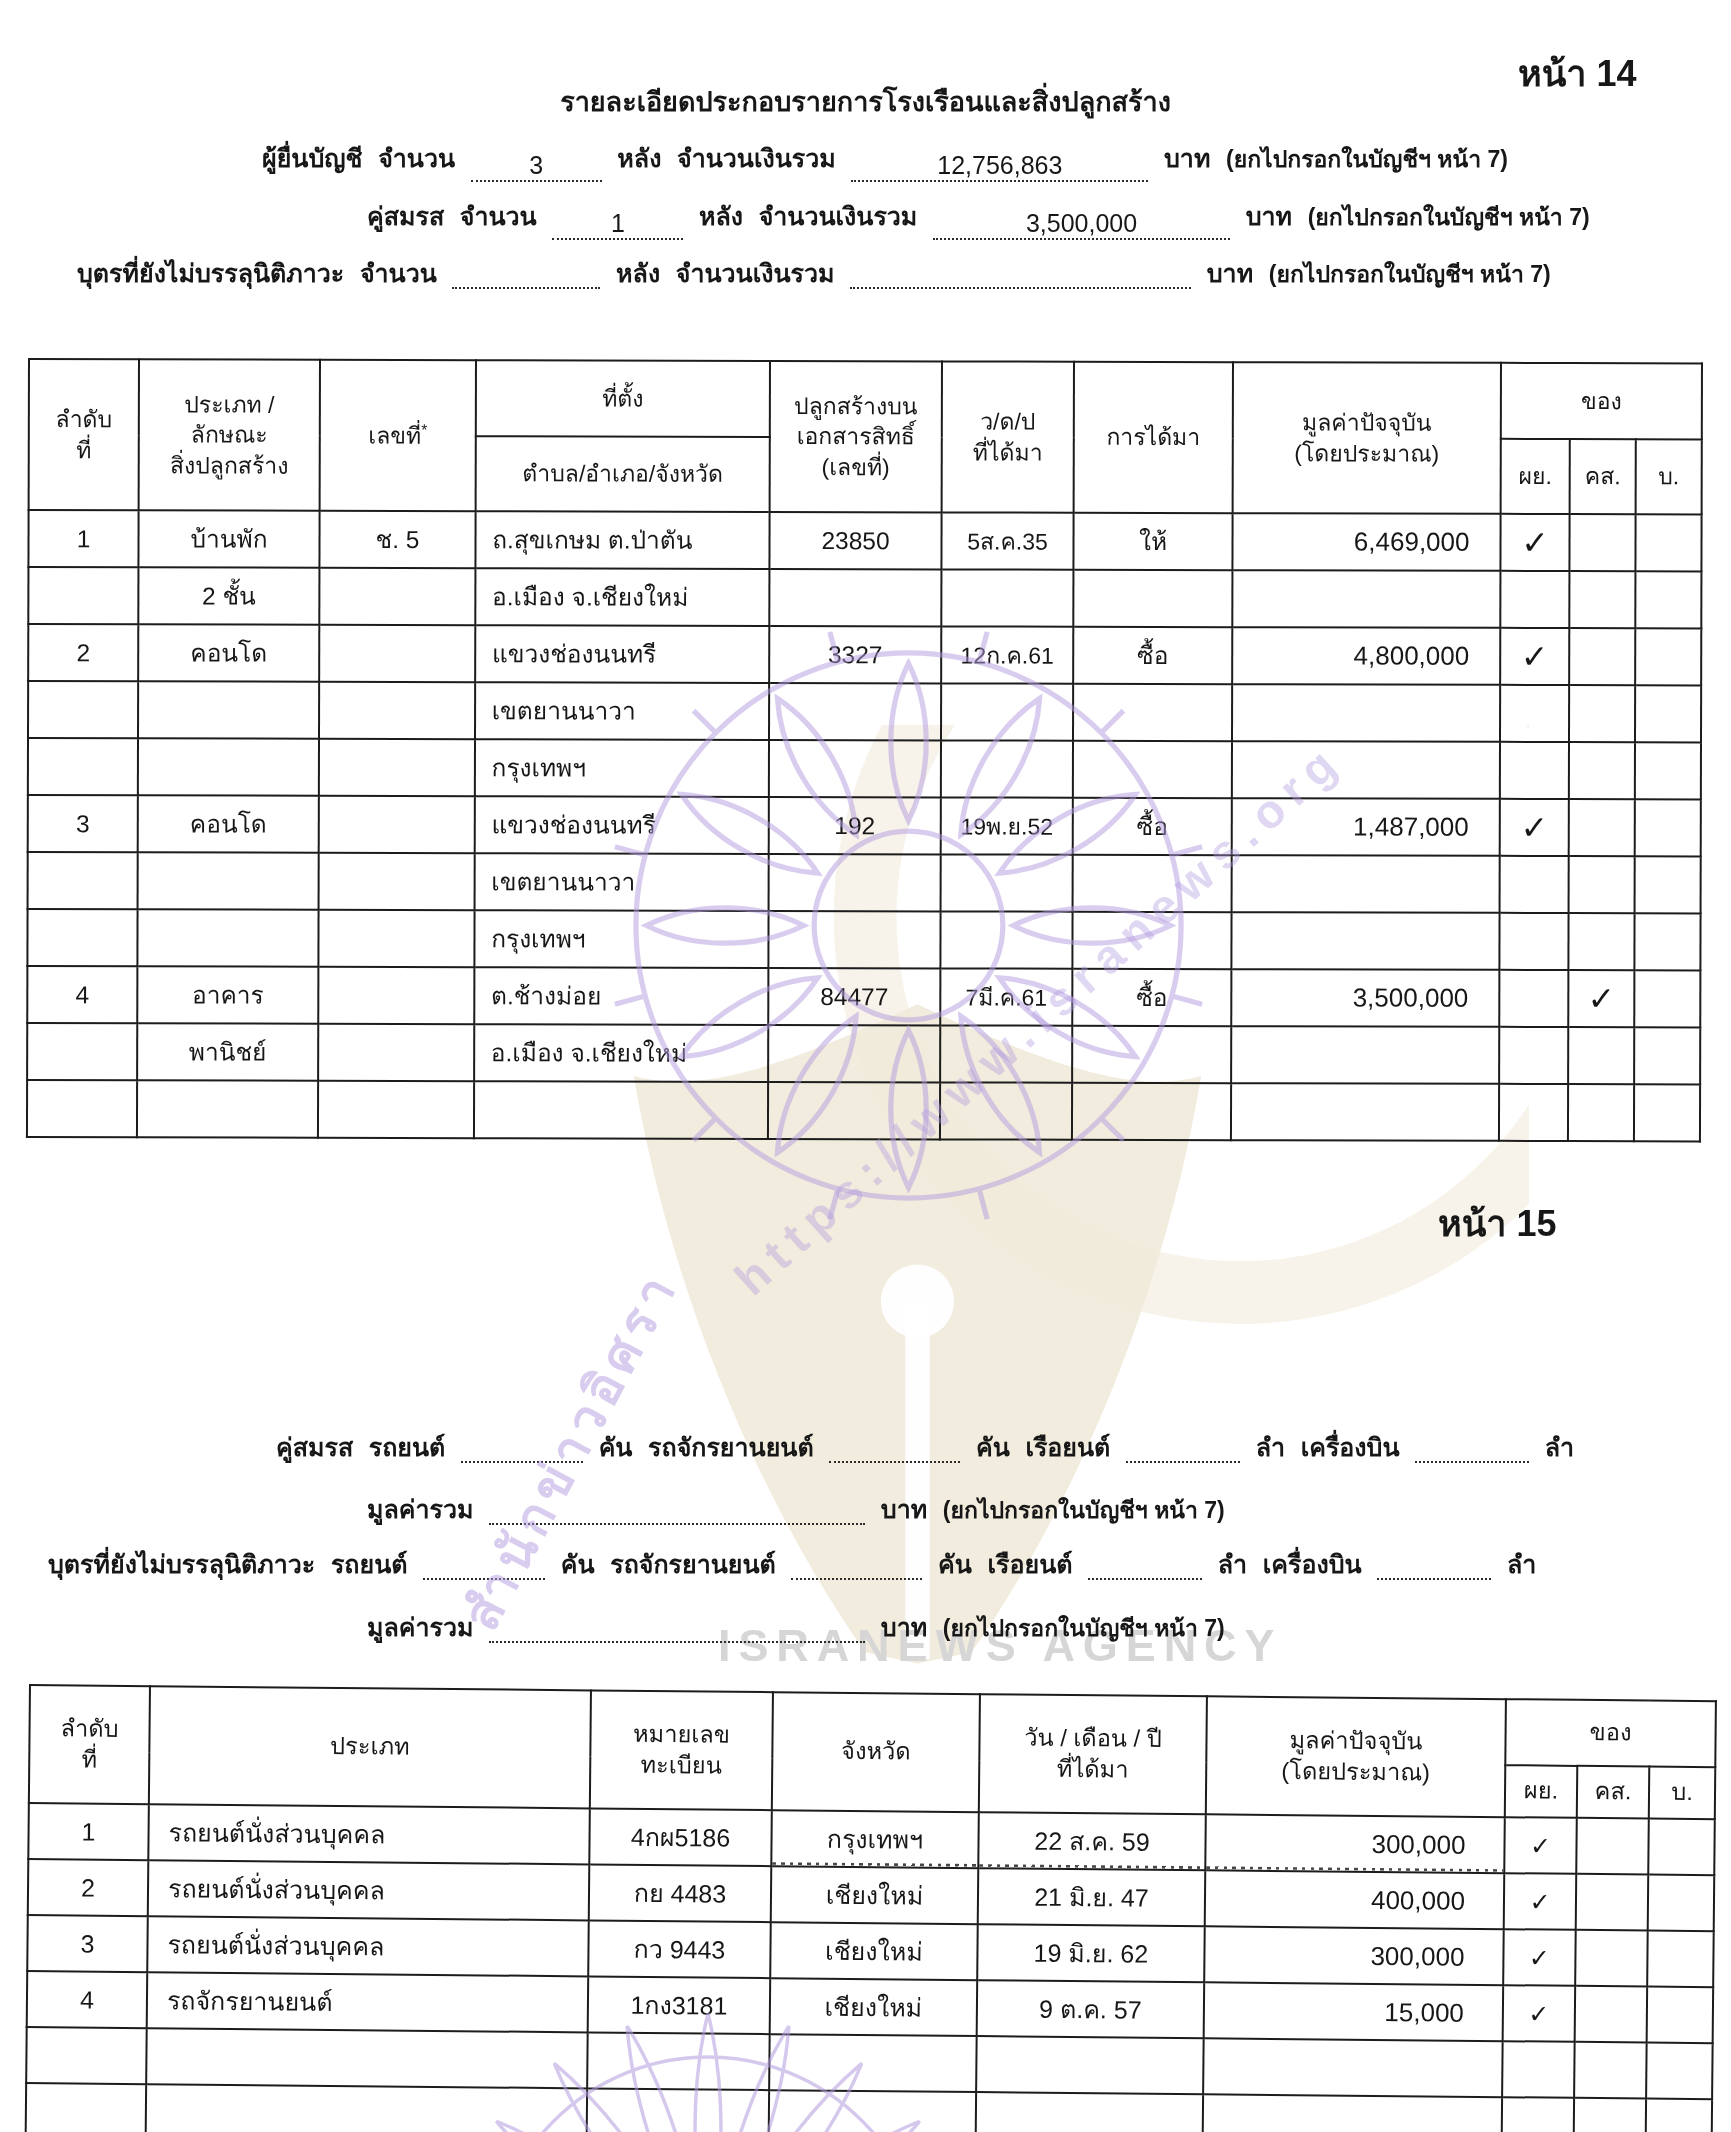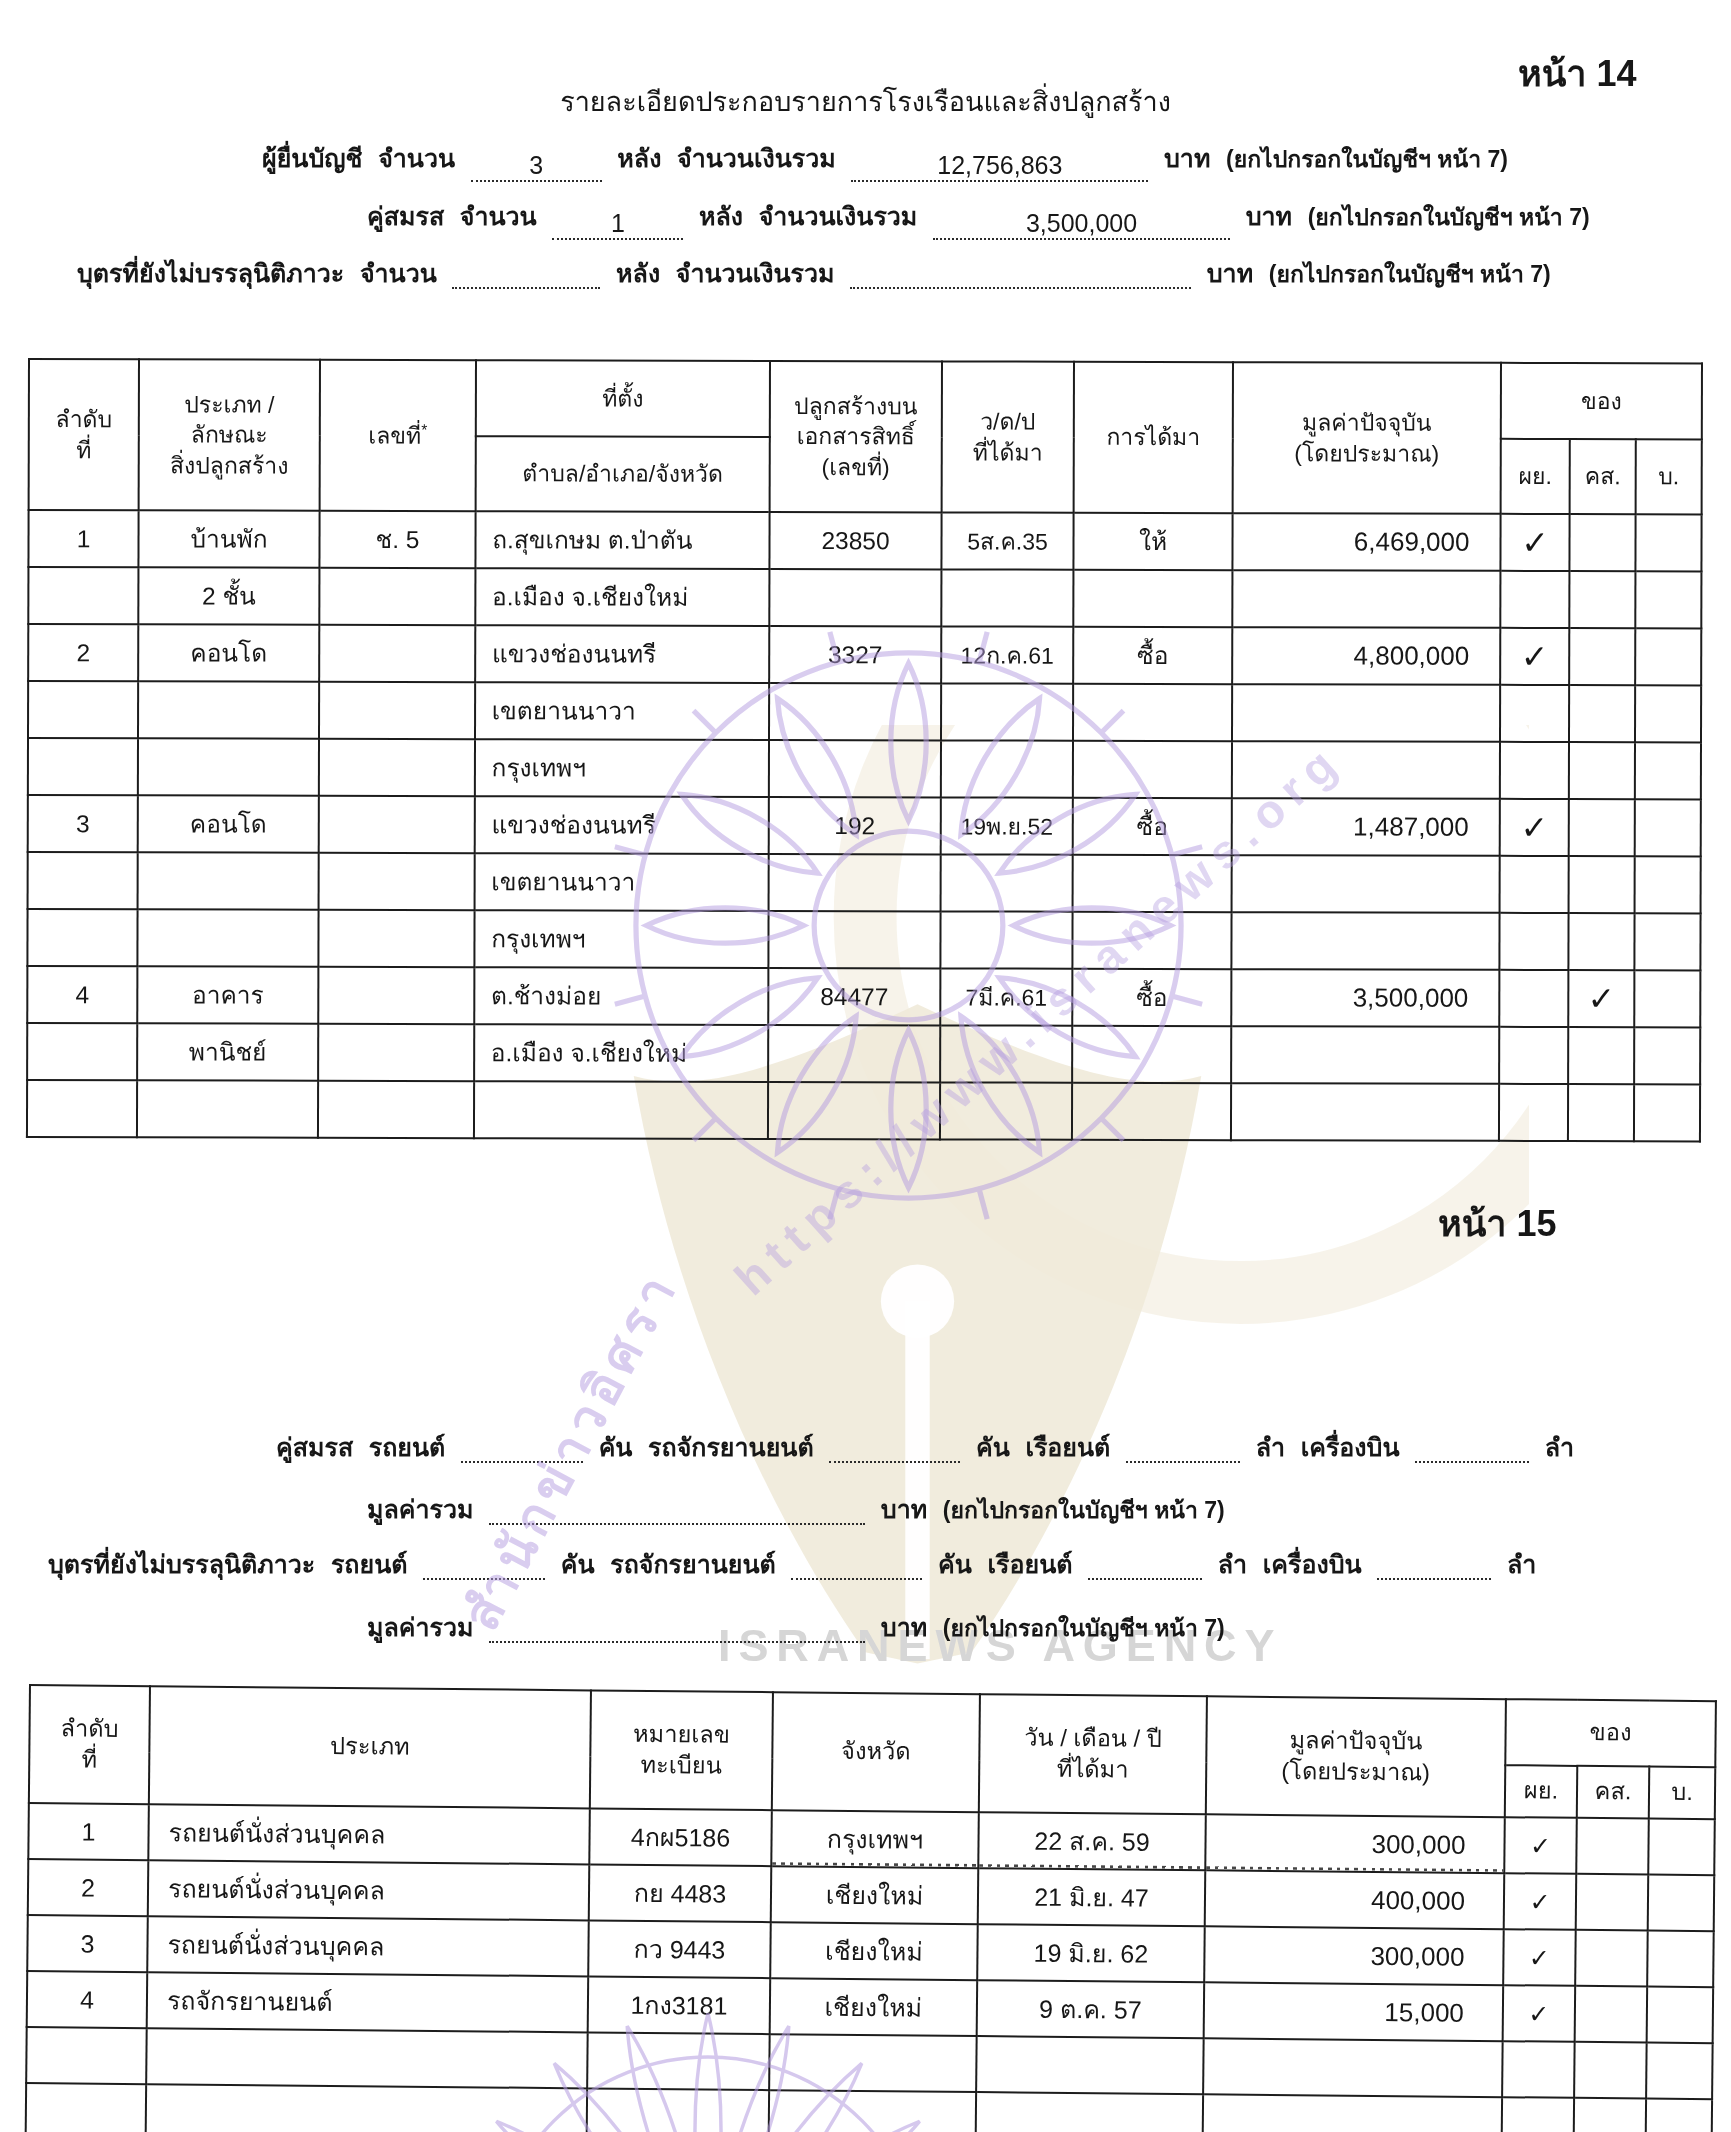--- a/index.html
+++ b/index.html
@@ -36,21 +36,21 @@
     transform-origin:0 50%;font-weight:bold;
   }
   .wm-diag.name{left:476px;top:1585px;transform:rotate(-62deg);font-size:51px;letter-spacing:6.1px;opacity:.5;}
   .wm-diag.url{left:742px;top:1258px;transform:rotate(-42deg);font-size:47px;letter-spacing:9.6px;opacity:.4;}
 
   
   .content{position:absolute;inset:0;z-index:2;}
   .page-label{position:absolute;font-weight:bold;font-size:36px;white-space:nowrap;}
   .p14-label{left:1518px;top:45px;}
   .p15-label{left:1438px;top:1195px;}
-  .doc-title{position:absolute;left:0;width:1731px;text-align:center;font-weight:normal;font-size:27px;}
+  .doc-title{position:absolute;left:0;width:1731px;text-align:center;font-weight:bold;font-size:27px;}
   .t14-title{top:80px;}
   .t15-title{top:1239px;}
 
   .fline{position:absolute;font-size:25px;font-weight:bold;white-space:nowrap;}
   .fline > span{margin-right:8.7px;}
   .blank{
     display:inline-block;border-bottom:2.6px dotted #2b2b2b;
     text-align:center;font-weight:normal;font-size:25px;
     height:31px;vertical-align:-7px;
   }

